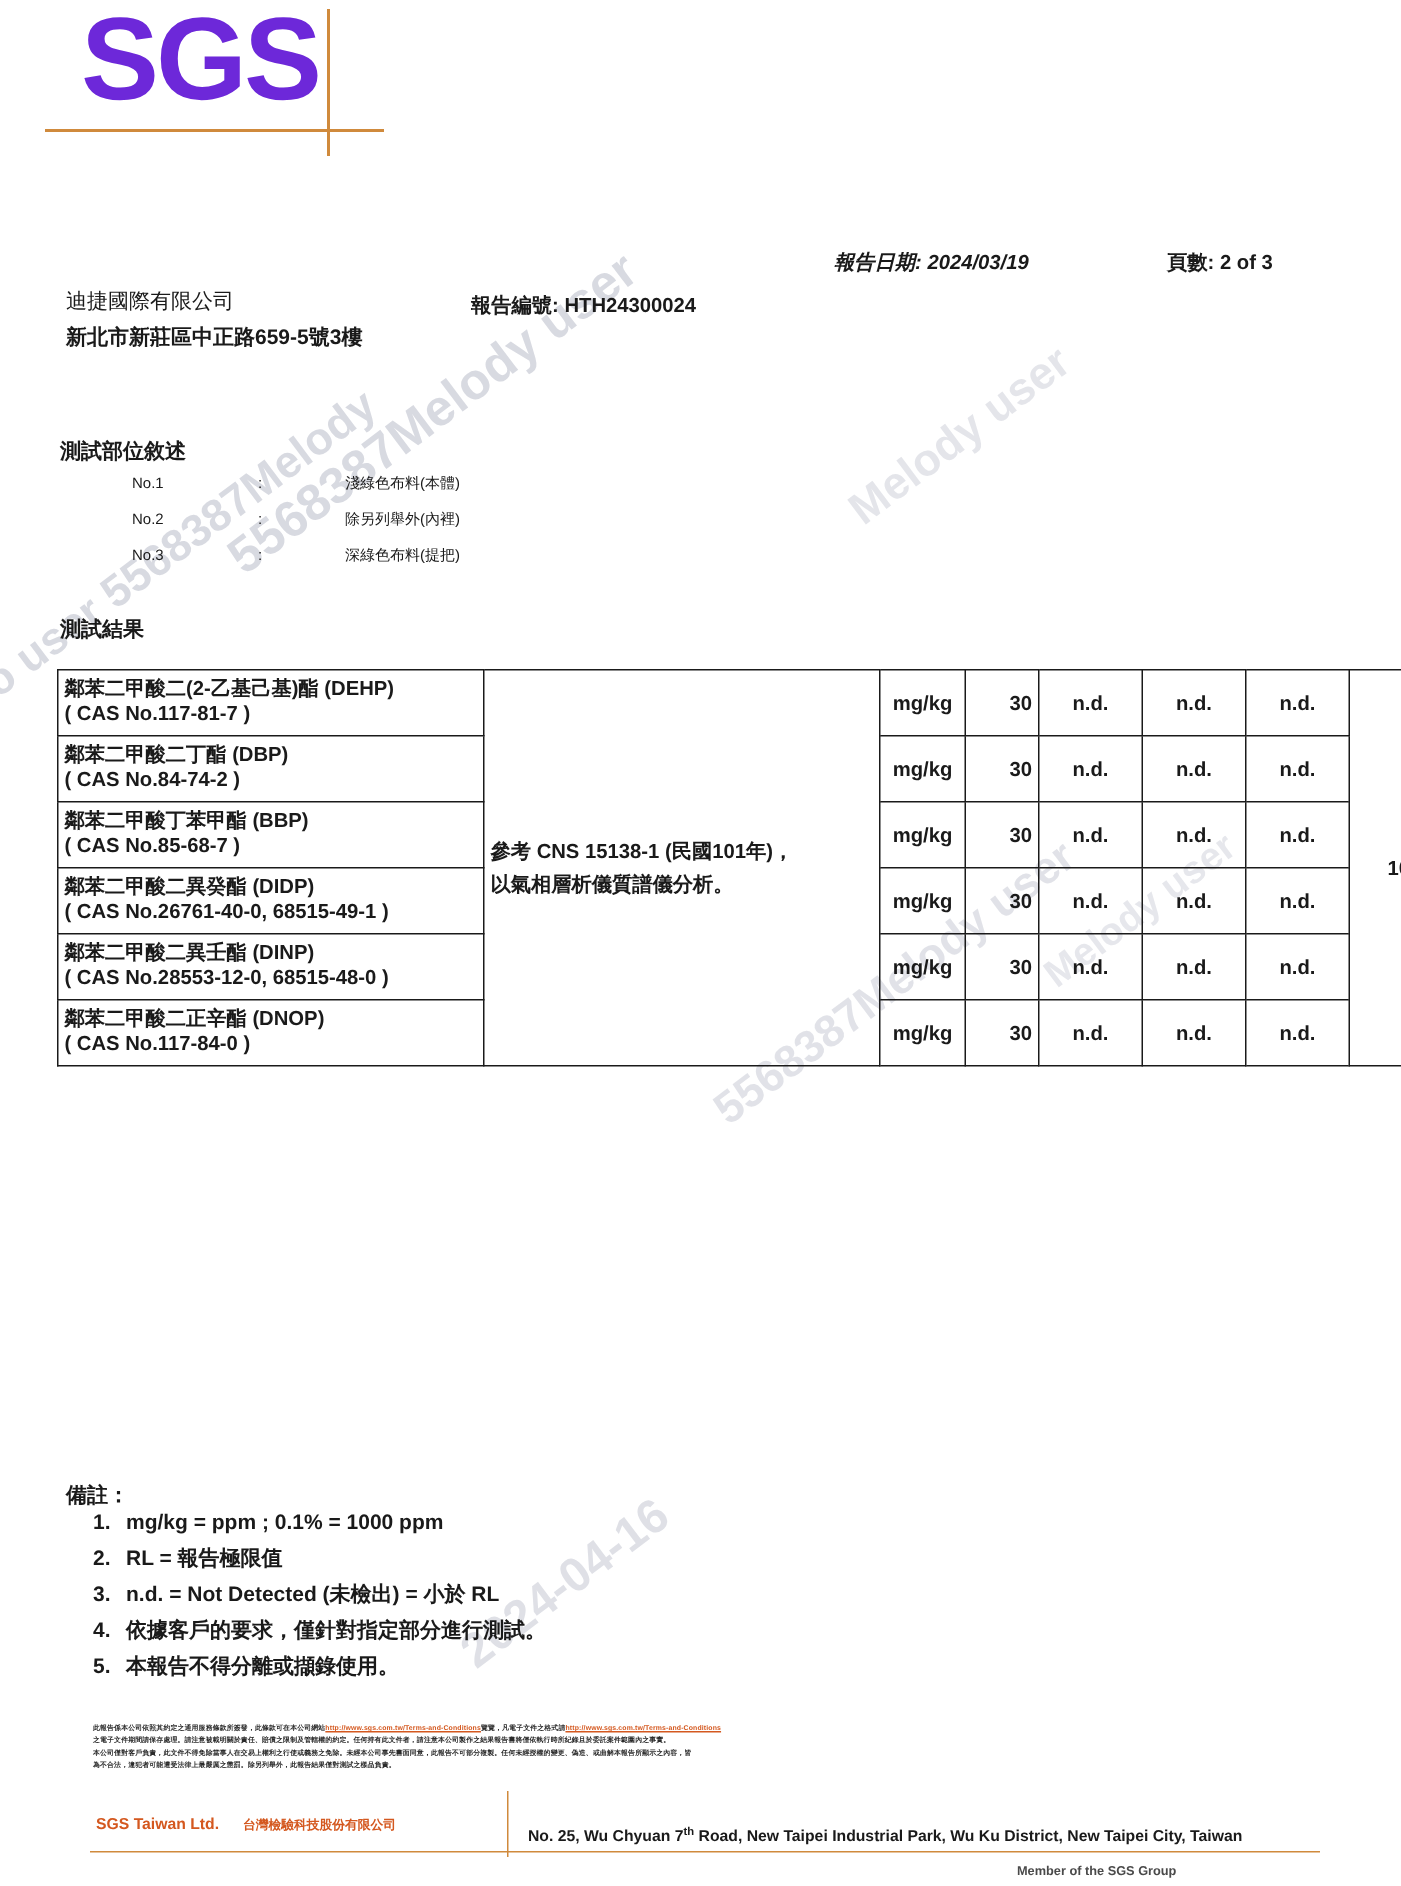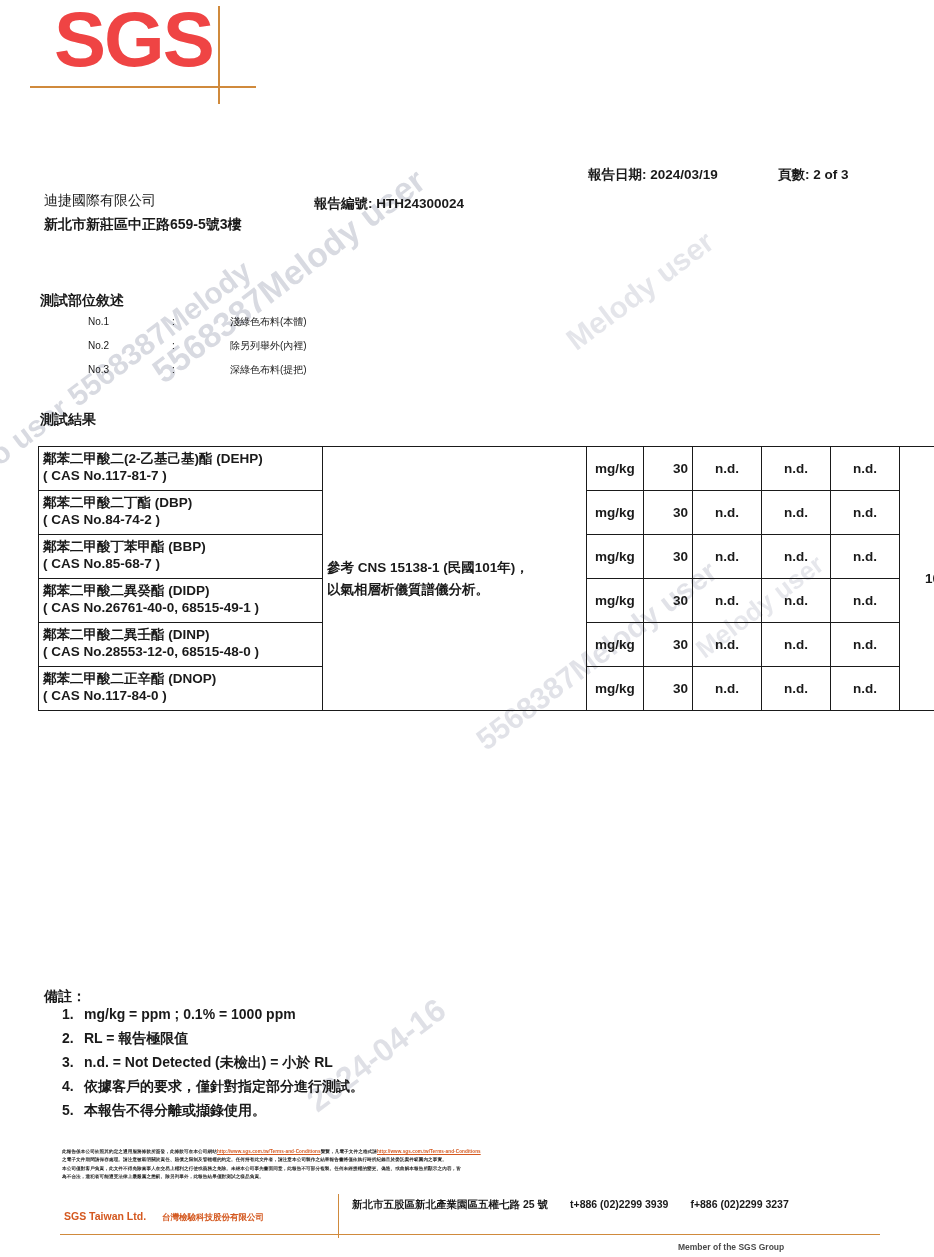--- a/index.html
+++ b/index.html
@@ -45,21 +45,21 @@
     width: 250px; height: 104px;
     z-index: 3;
   }
   .logo-text {
     position: absolute;
     left: 8px; top: -6px;
     font-family: "Liberation Sans", sans-serif;
     font-size: 78px;
     font-weight: 700;
     letter-spacing: -2px;
-    color: #ef4444;
+    color: #6d28d9;
     line-height: 1;
   }
   .logo-vline {
     position: absolute;
     left: 172px; top: 0;
     width: 2px; height: 98px;
     background: #d08a3c;
   }
   .logo-hline {
     position: absolute;
@@ -93,21 +93,21 @@
   }
   .hdr-field {
     position: absolute;
     top: 166px;
     font-size: 13.5px;
     font-weight: 700;
     white-space: nowrap;
     z-index: 3;
   }
   .f-reportno { left: 314px; margin-top: 29px; }
-  .f-date     { left: 588px; }
+  .f-date     { left: 556px; font-style: italic; }
   .f-page     { left: 778px; }
 
   
   .sec-title {
     position: absolute;
     font-size: 14px;
     font-weight: 700;
     z-index: 3;
   }
   .sec-parts { left: 40px; top: 292px; }
@@ -423,21 +423,21 @@
   </div>
 
   <div class="footer">
     <div class="ft-rule"></div>
     <div class="ft-vrule"></div>
 
     <div class="ft-company">
       <span>SGS Taiwan Ltd.</span><span class="ft-company-cn">台灣檢驗科技股份有限公司</span>
     </div>
 
-    <div class="ft-addr-cn">
-      <span>新北市五股區新北產業園區五權七路 25 號</span><span class="ft-tel">t+886 (02)2299 3939</span><span class="ft-fax">f+886 (02)2299 3237</span>
-    </div>
-
+
+    <div class="ft-addr-en">
+      <span>No. 25, Wu Chyuan 7</span><span class="sup">th</span><span> Road, New Taipei Industrial Park, Wu Ku District, New Taipei City, Taiwan</span>
+    </div>
 
     <div class="ft-member">Member of the SGS Group</div>
   </div>
 
 </div>
 
 </body></html>

